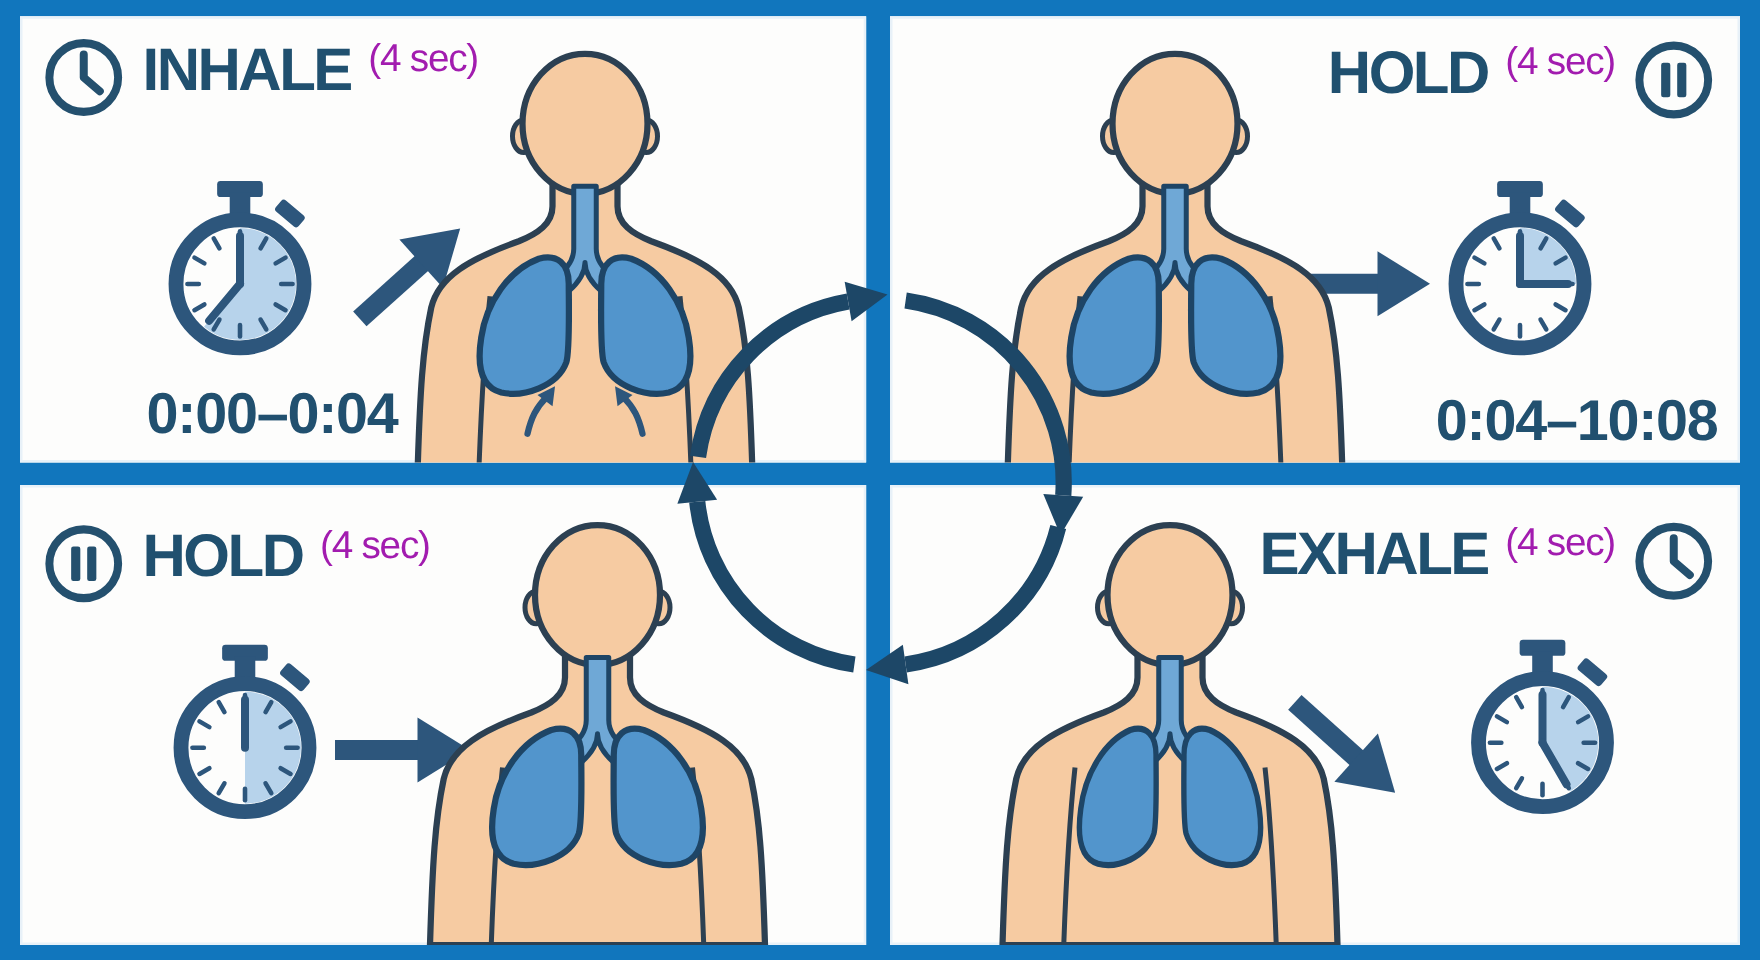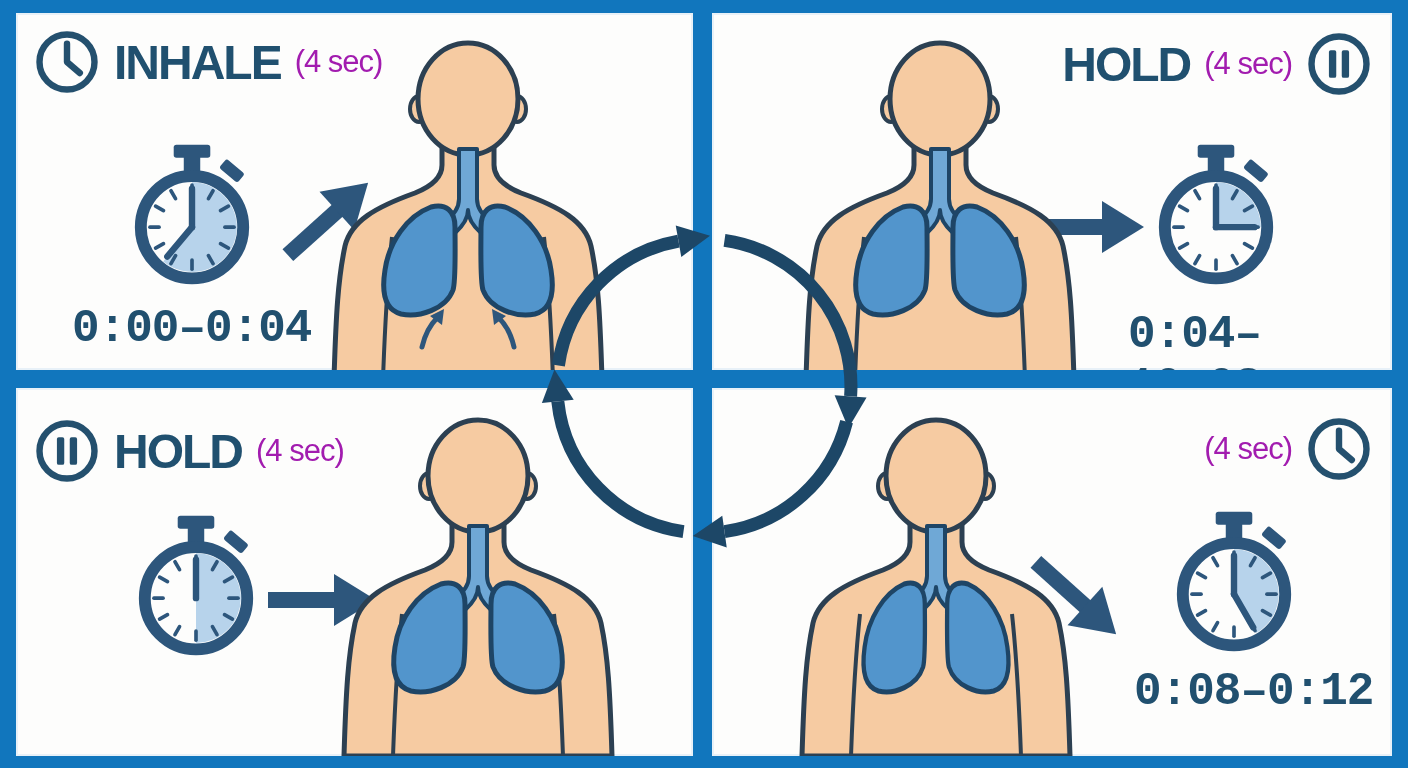--- a/index.html
+++ b/index.html
@@ -11,21 +11,21 @@
   }
   .panel{
     position:absolute;background:#fdfdfc;overflow:hidden;
     box-shadow: inset 0 0 0 2px #e8f1f8;
   }
   .panel-0{left:16px;top:13px;width:677px;height:357px;}
   .panel-1{left:712px;top:13px;width:680px;height:357px;}
   .panel-2{left:16px;top:388px;width:677px;height:368px;}
   .panel-3{left:712px;top:388px;width:680px;height:368px;}
 
-  .header{position:absolute;display:flex;align-items:center;gap:14px;white-space:nowrap;}
+  .header{position:absolute;display:flex;gap:14px;white-space:nowrap;}
   .panel-0 .header{left:18px;top:16px;}
   .panel-1 .header{right:20px;top:18px;}
   .panel-2 .header{left:18px;top:30px;}
   .panel-3 .header{right:20px;top:28px;}
   .slot-icon{width:66px;height:66px;display:inline-block;}
   .slot-icon:empty{display:none;}
   .slot-icon svg{width:100%;height:100%;display:block;}
   .label{font-size:48px;font-weight:800;letter-spacing:-2px;color:#20506f;}
   .duration{font-size:31px;font-weight:400;letter-spacing:-1px;color:#a21caf;}
 
@@ -39,22 +39,22 @@
   .slot-arrow{position:absolute;width:112px;height:56px;}
   .slot-arrow svg{width:100%;height:100%;display:block;}
   .arrow-up-right{transform:rotate(-42deg);}
   .arrow-right{transform:none;}
   .arrow-down-right{transform:rotate(42deg);}
   .panel-0 .slot-arrow{left:256px;top:178px;}
   .panel-1 .slot-arrow{left:322px;top:186px;}
   .panel-2 .slot-arrow{left:250px;top:184px;}
   .panel-3 .slot-arrow{left:308px;top:182px;}
 
-  .timer{position:absolute;width:246px;text-align:left;
-    font-size:46px;font-weight:800;letter-spacing:-1px;color:#21506f;font-family:Liberation Mono, monospace;}
+  .timer{position:absolute;width:246px;text-align:right;
+    font-size:46px;font-weight:800;letter-spacing:-1px;color:#21506f;}
   .panel-0 .timer{left:56px;top:290px;}
   .panel-1 .timer{left:416px;top:296px;}
   .panel-2 .timer{left:70px;top:282px;}
   .panel-3 .timer{left:422px;top:278px;}
 
   .slot-body{position:absolute;width:300px;height:340px;}
   .panel-0 .slot-body{left:302px;top:26px;}
   .panel-1 .slot-body{left:78px;top:26px;}
   .panel-2 .slot-body{left:312px;top:28px;}
   .panel-3 .slot-body{left:74px;top:28px;}
@@ -287,20 +287,21 @@
       <polygon points="112,277 126,270 124,286" fill="#2d567c" stroke="none"></polygon>
       <path d="M196,308 C193,295 189,287 181,279"></path>
       <polygon points="188,277 174,270 176,286" fill="#2d567c" stroke="none"></polygon>
     </g>
   </svg>
 </div>
 </section>
   <section class="panel panel-3">
   <div class="header">
 
+    <span class="label">EXHALE</span>
     <span class="duration">(4 sec)</span>
     <span class="slot-icon icon-right">
   <svg viewBox="0 0 72 72">
     <circle cx="36" cy="36" r="30" fill="none" stroke="#24506e" stroke-width="7"></circle>
     <path d="M36,16 L36,36 L50,48" fill="none" stroke="#24506e" stroke-width="7" stroke-linecap="round" stroke-linejoin="round"></path>
   </svg>
 </span>
   </div>
   <div class="slot-watch">
   <svg viewBox="0 0 140 164">
@@ -328,21 +329,20 @@
             <line x1="70" y1="92" x2="91" y2="128.37306695894642"></line>
           </g>
   </svg>
 </div>
   <div class="slot-arrow arrow-down-right">
   <svg viewBox="0 0 112 56">
     <rect x="2" y="20" width="72" height="16" fill="#2d567c"></rect>
     <polygon points="68,2 110,28 68,54" fill="#2d567c"></polygon>
   </svg>
 </div>
-  <div class="timer">0:08–0:12</div>
   <div class="slot-body">
   <svg viewBox="0 0 300 340">
 
     <ellipse cx="101" cy="70" rx="9" ry="13" fill="#f6cba2" stroke="#2c4052" stroke-width="4"></ellipse>
     <ellipse cx="199" cy="70" rx="9" ry="13" fill="#f6cba2" stroke="#2c4052" stroke-width="4"></ellipse>
 
     <path d="M124,92 L124,126 C124,140 112,148 97,154 C58,168 33,182 27,207 C20,240 18,275 16,340 L284,340 C282,275 280,240 273,207 C267,182 242,168 203,154 C188,148 176,140 176,126 L176,92 Z" fill="#f6cba2" stroke="#2c4052" stroke-width="5" stroke-linejoin="round"></path>
 
     <path d="M74,198 C70,235 67,285 65,340" fill="none" stroke="#2c4052" stroke-width="4"></path>
     <path d="M226,198 C230,235 233,285 235,340" fill="none" stroke="#2c4052" stroke-width="4"></path>

